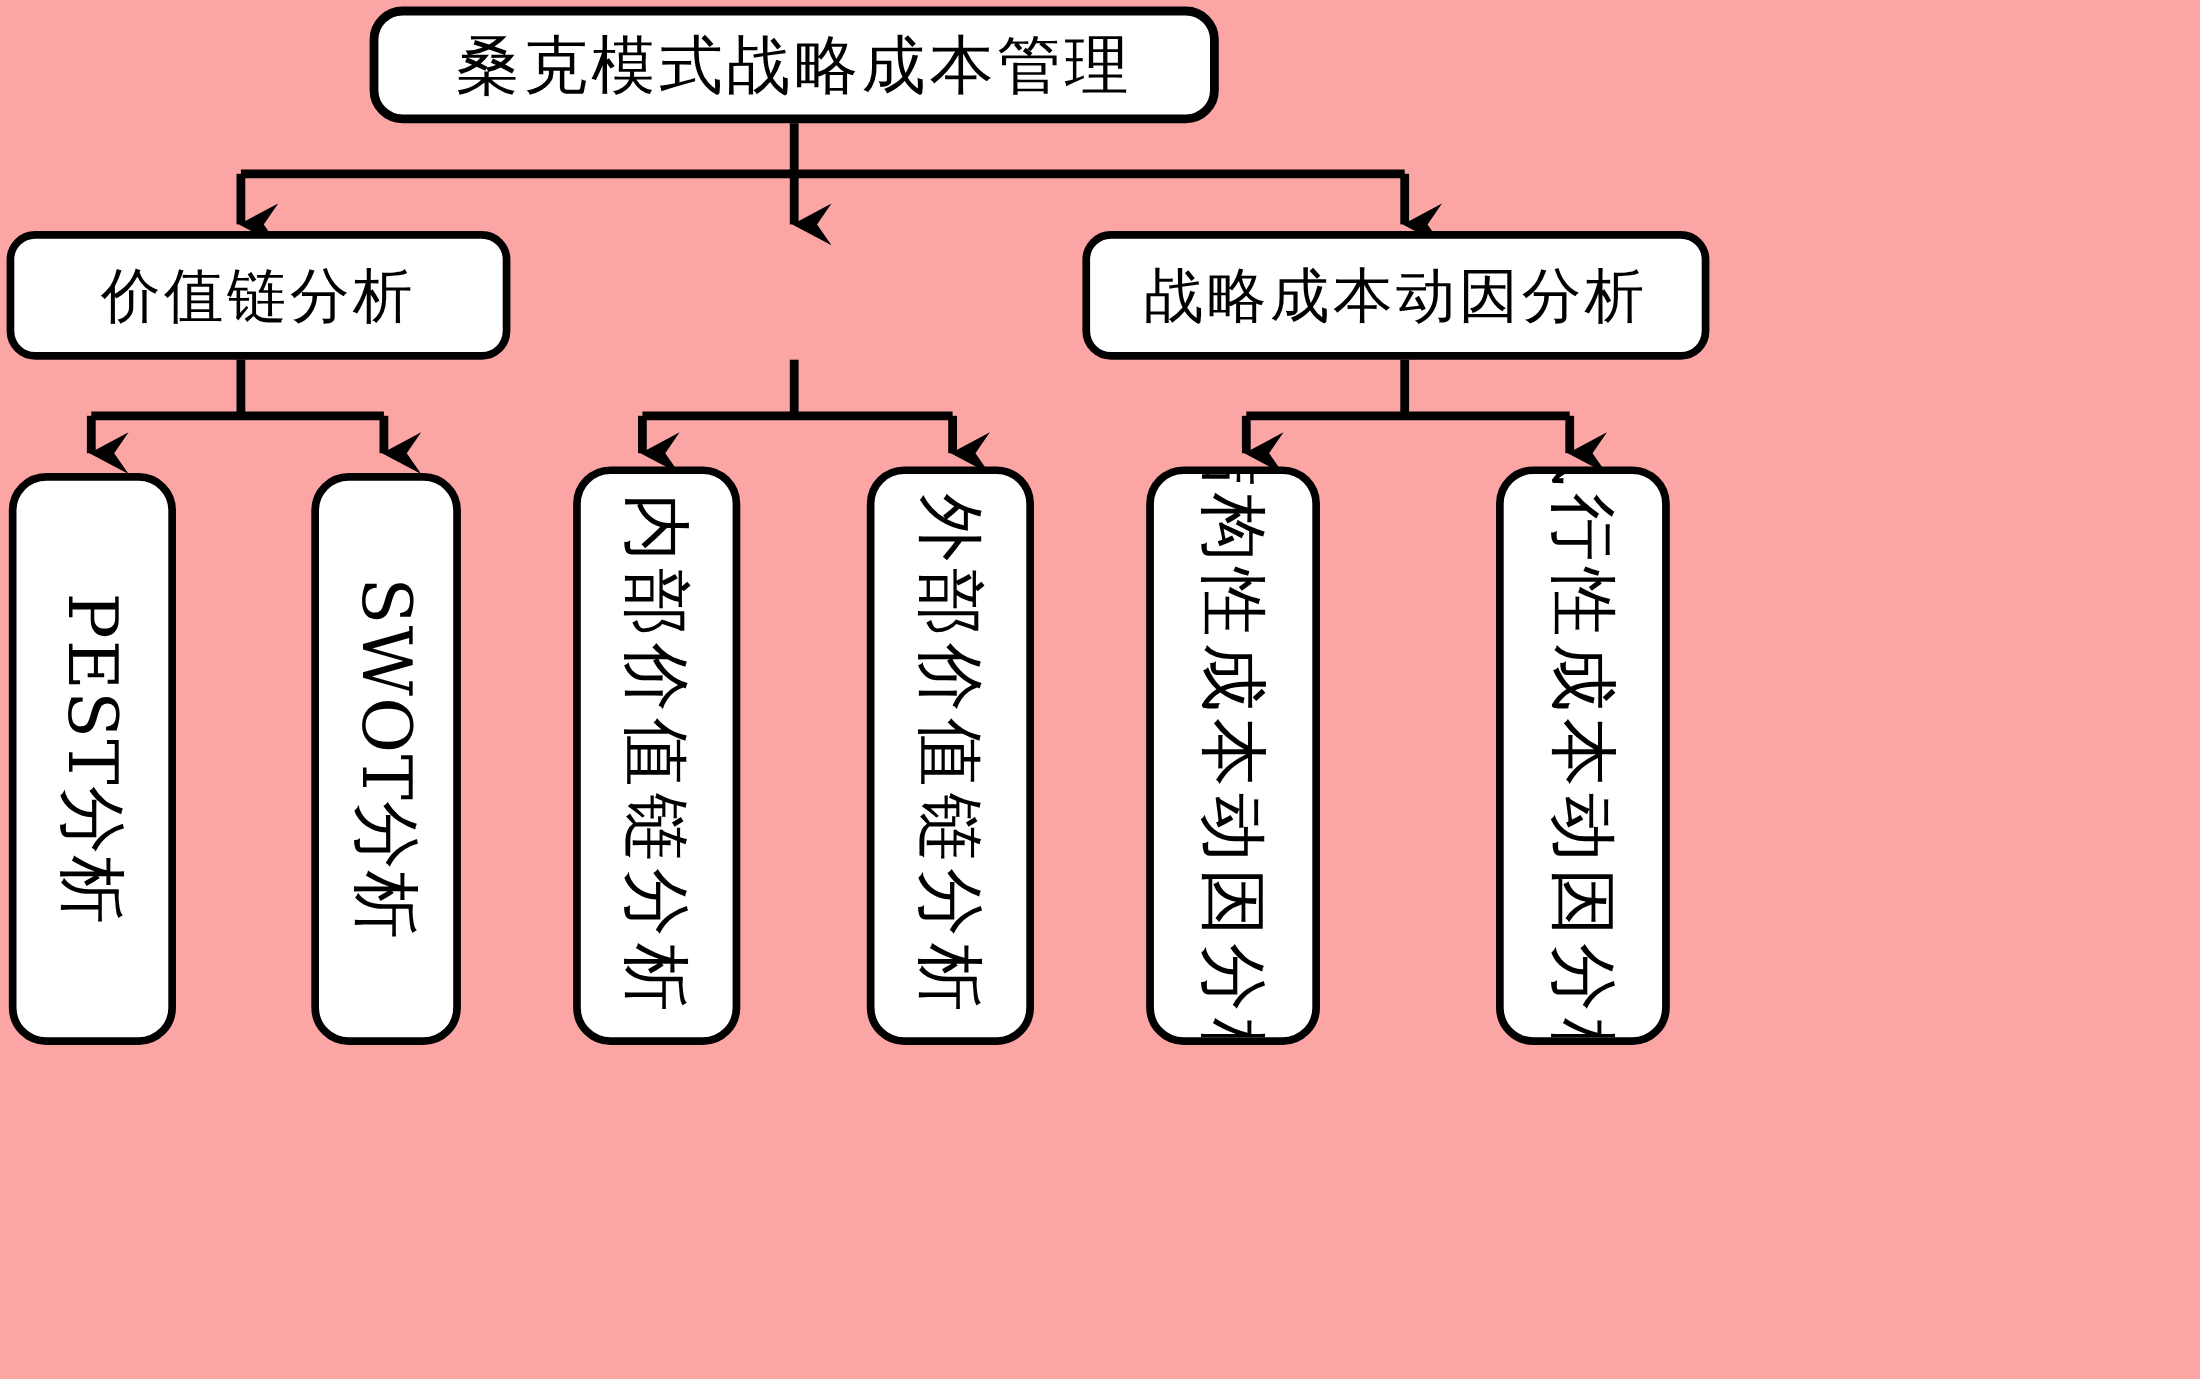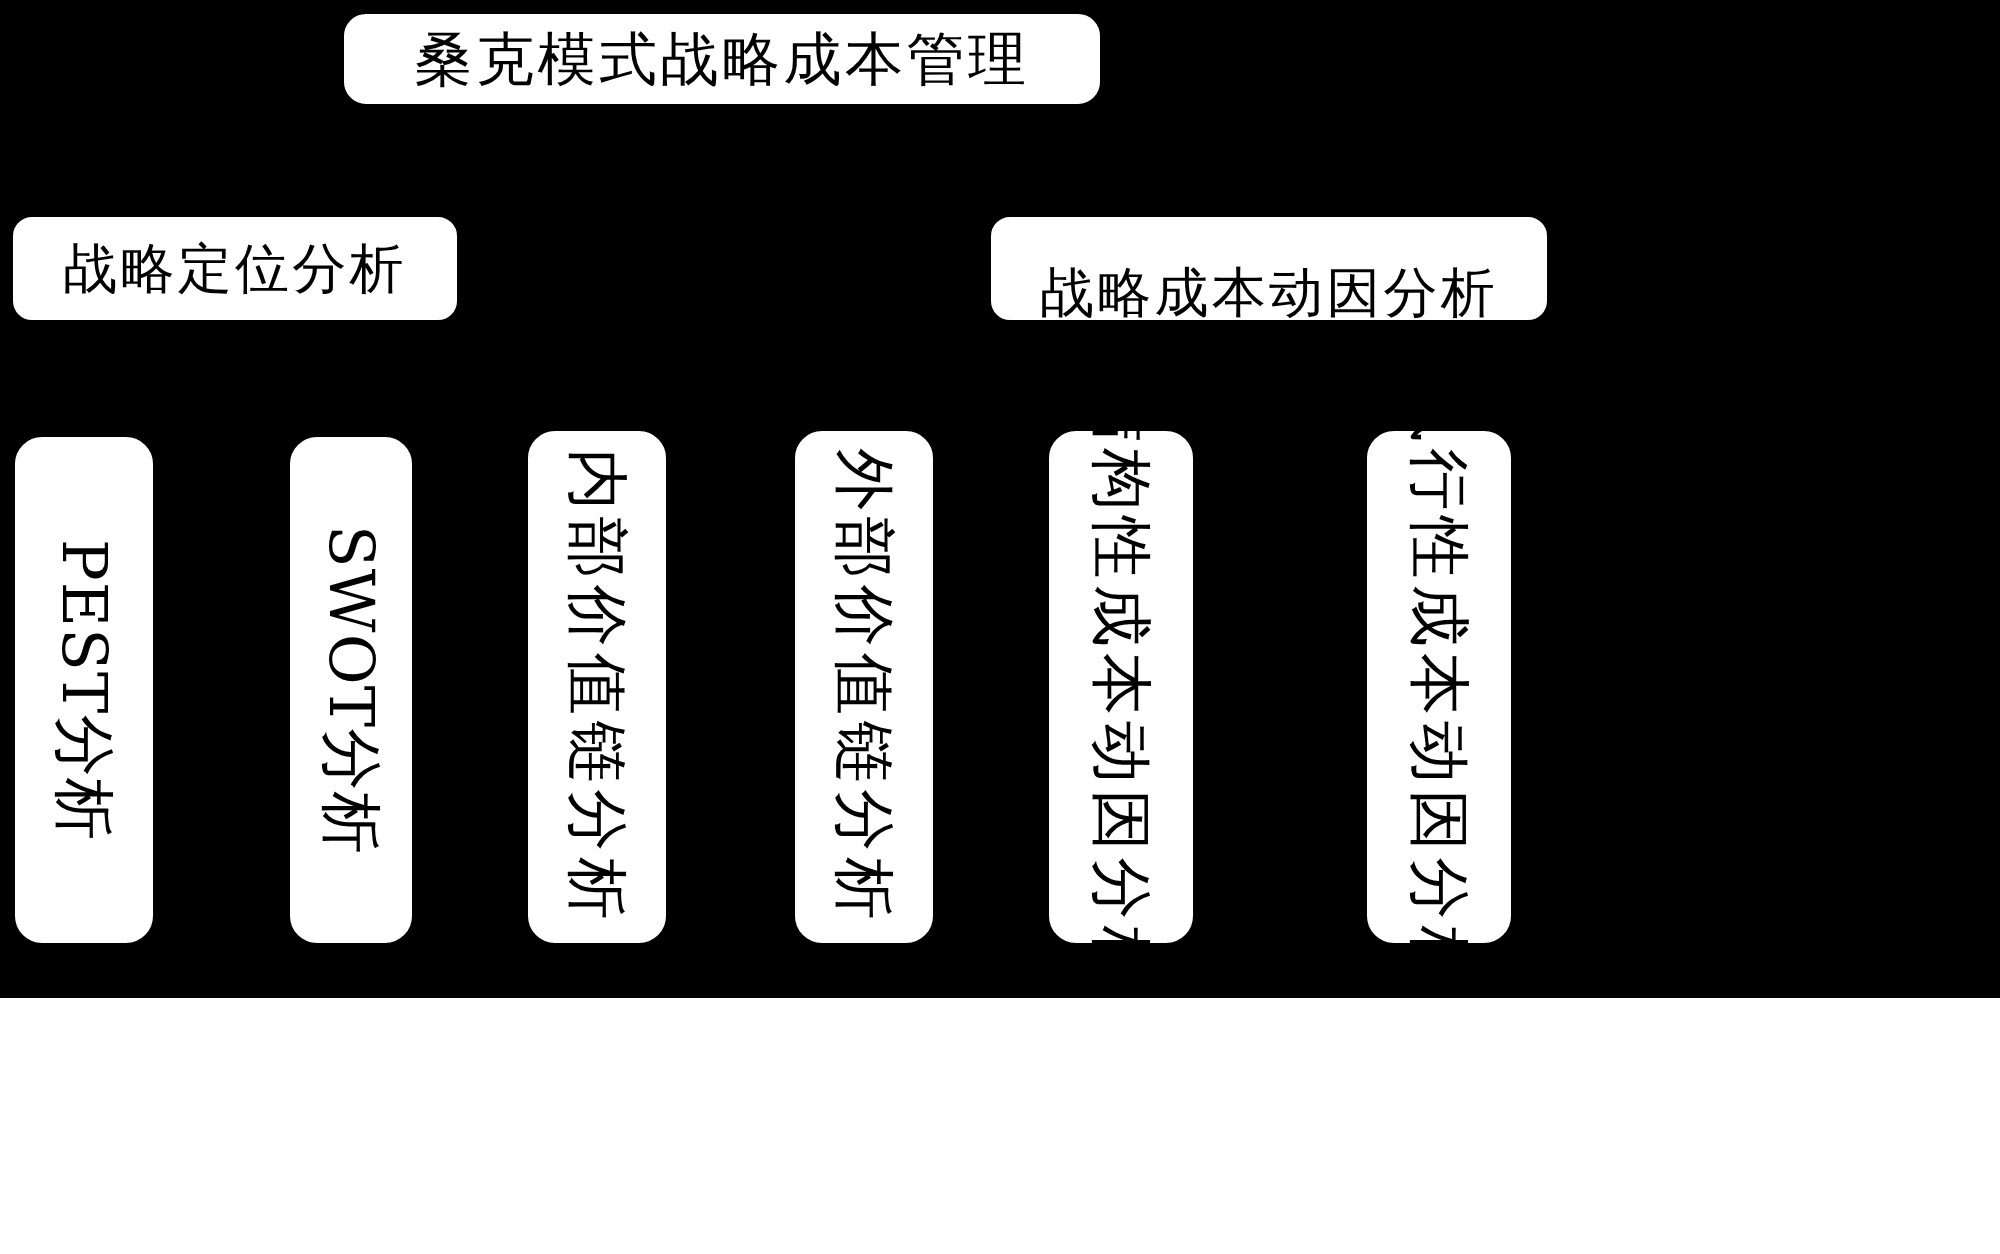--- a/index.html
+++ b/index.html
@@ -4,22 +4,22 @@
 <title>桑克模式战略成本管理</title>
 <style>
   html,body{margin:0;padding:0;background:#ffffff;}
   body{
     font-family:"DejaVu Serif","Liberation Serif",serif;
     color:#000;
   }
   #canvas{
     position:relative;
     width:2000px;
-    height:998px;
-    background:#000000;
+    height:1254px;
+    background:#fca5a5;
     overflow:hidden;
   }
   svg#edges{
     position:absolute;
     left:0; top:0;
     width:2000px;
     height:1254px;
     pointer-events:none;
   }
   .node{
@@ -103,25 +103,25 @@
       <path d="M 1133 378 L 1133 412" marker-end="url(#arrow)"></path>
       <path d="M 1427 378 L 1427 412" marker-end="url(#arrow)"></path>
     </g>
   </svg>
 
   <div class="node root" style="left:336px; top:6px; width:772px; height:106px;">
     <span class="h-label">桑克模式战略成本管理</span>
   </div>
 
   <div class="node lvl2" style="left:6px; top:210px; width:458px; height:117px;">
-    <span class="h-label">战略定位分析</span>
+    <span class="h-label">价值链分析</span>
   </div>
 
 
-  <div class="node lvl2" style="left:984px; top:210px; width:570px; height:117px;align-items:flex-end;">
+  <div class="node lvl2" style="left:984px; top:210px; width:570px; height:117px;">
     <span class="h-label">战略成本动因分析</span>
   </div>
 
   <div class="node leaf" style="left:8px; top:430px; width:152px; height:520px;">
     <div class="v-wrap">
       <span class="v-label latin">PEST分析</span>
     </div>
   </div>
 
   <div class="node leaf" style="left:283px; top:430px; width:136px; height:520px;">

